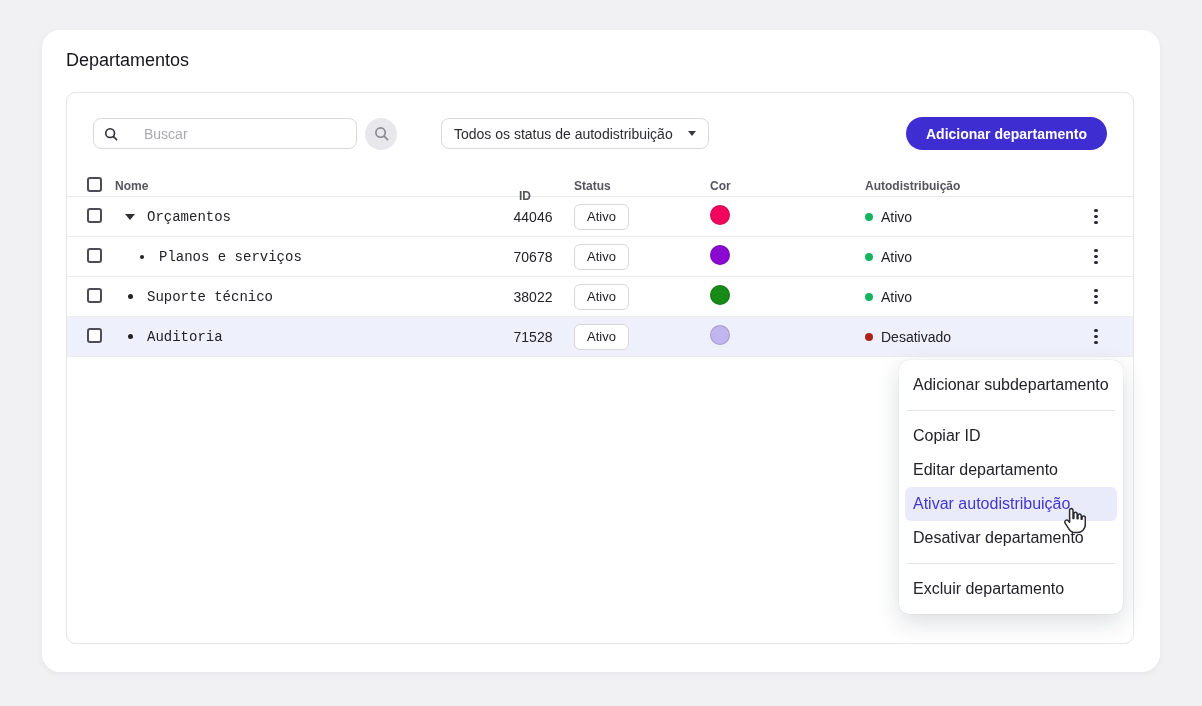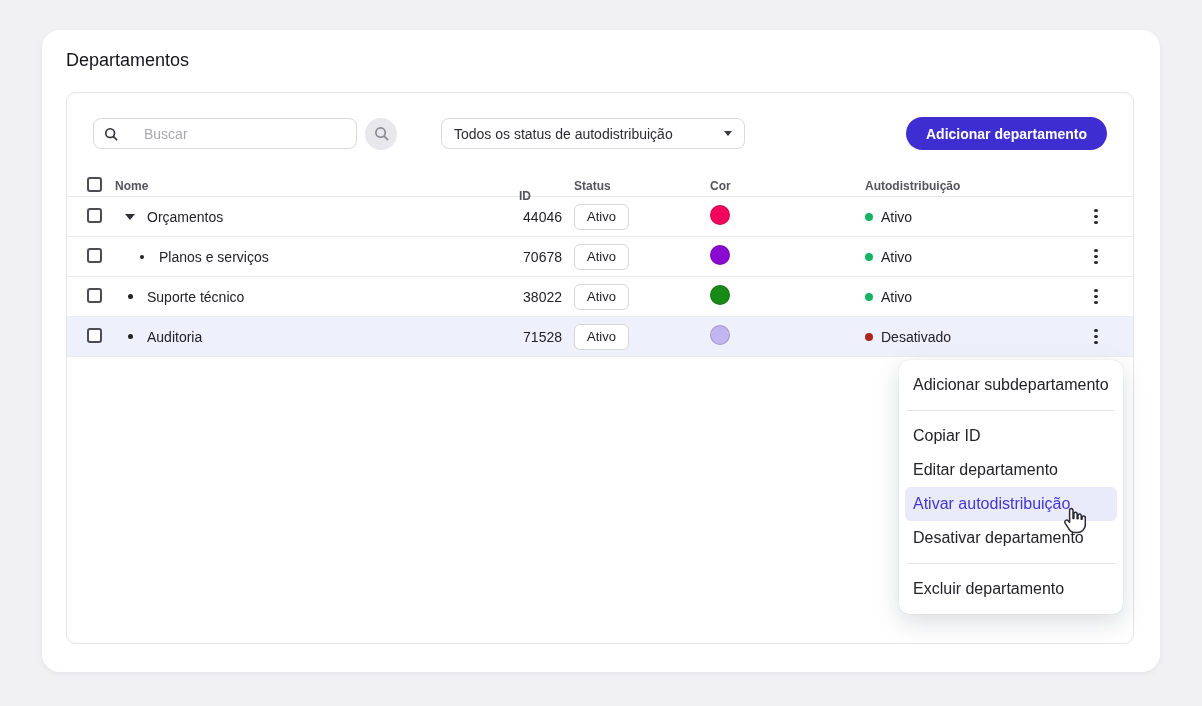--- a/index.html
+++ b/index.html
@@ -32,21 +32,21 @@
   .search-box input::placeholder { color:#a9a9b2; }
   .search-circle {
     width:32px; height:32px; border-radius:50%; background:#e7e7ec; border:none; margin-left:8px;
     display:flex; align-items:center; justify-content:center; cursor:pointer; flex:none;
   }
   .select {
     height:31px; border:1px solid #d9d9de; border-radius:8px; background:#fff;
     display:flex; align-items:center; justify-content:space-between; padding:0 12px;
     font-size:14px; color:#2b2b33; cursor:pointer; flex:none;
   }
-  .sel-status { width:304px; margin-left:44px; }
+  .sel-status { width:268px; margin-left:44px; }
   .sel-active { width:190px; margin-left:10px; }
   .caret-down { width:0; height:0; border-left:4px solid transparent; border-right:4px solid transparent; border-top:5px solid #3a3a42; margin-left:8px; flex:none; }
   .add-btn {
     margin-left:auto; height:33px; padding:0 20px; border:none; border-radius:17px;
     background:var(--primary); color:#fff; font-size:14px; font-weight:700; font-family:inherit; cursor:pointer;
   }
   
   .table-area { position:absolute; left:0; right:0; top:76px; }
   .thead, .trow {
     display:grid; grid-template-columns:28px 1fr 70px 136px 155px 214px 34px;
@@ -56,22 +56,22 @@
   .trow { height:40px; border-bottom:1px solid #ededf1; font-size:14px; color:#222228; }
   .trow.highlighted { background:var(--row-highlight); }
   .cb { appearance:none; -webkit-appearance:none; width:15px; height:15px; border:2px solid #4c4c55; border-radius:3px; margin:0; background:#fff; cursor:pointer; }
   .head-id { padding-left:15px;margin-top:20px; }
   .name-cell { display:flex; align-items:center; }
   .mk-box { margin-left:2px; width:26px; display:flex; align-items:center; justify-content:center; flex:none; }
   .mk-box.child { margin-left:14px; }
   .mk-caret { width:0; height:0; border-left:5px solid transparent; border-right:5px solid transparent; border-top:6px solid #2f2f36; cursor:pointer; }
   .mk-bullet { width:5px; height:5px; border-radius:50%; background:#222228; }
   .mk-box.child .mk-bullet { width:4px; height:4px; }
-  .name-text { margin-left:4px; }
-  .id-cell { text-align:right; padding-right:12px; }
+  .name-text { margin-left:4px;font-family:Liberation Mono, monospace; }
+  .id-cell { text-align:center; padding-right:12px; }
   .badge {
     display:inline-block; height:26px; line-height:24px; padding:0 12px;
     border:1px solid #d6d6db; border-radius:6px; background:#fff;
     font-size:13px; font-weight:500; color:#1d1d23;
   }
   .color-dot { display:inline-block; width:20px; height:20px; border-radius:50%; box-shadow:inset 0 0 0 1px rgba(0,0,0,.15); }
   .auto-cell { display:flex; align-items:center; gap:8px; }
   .sdot { width:8px; height:8px; border-radius:50%; flex:none; }
   .sdot.dot-active { background:var(--dot-active); }
   .sdot.dot-inactive { background:var(--dot-inactive); }

